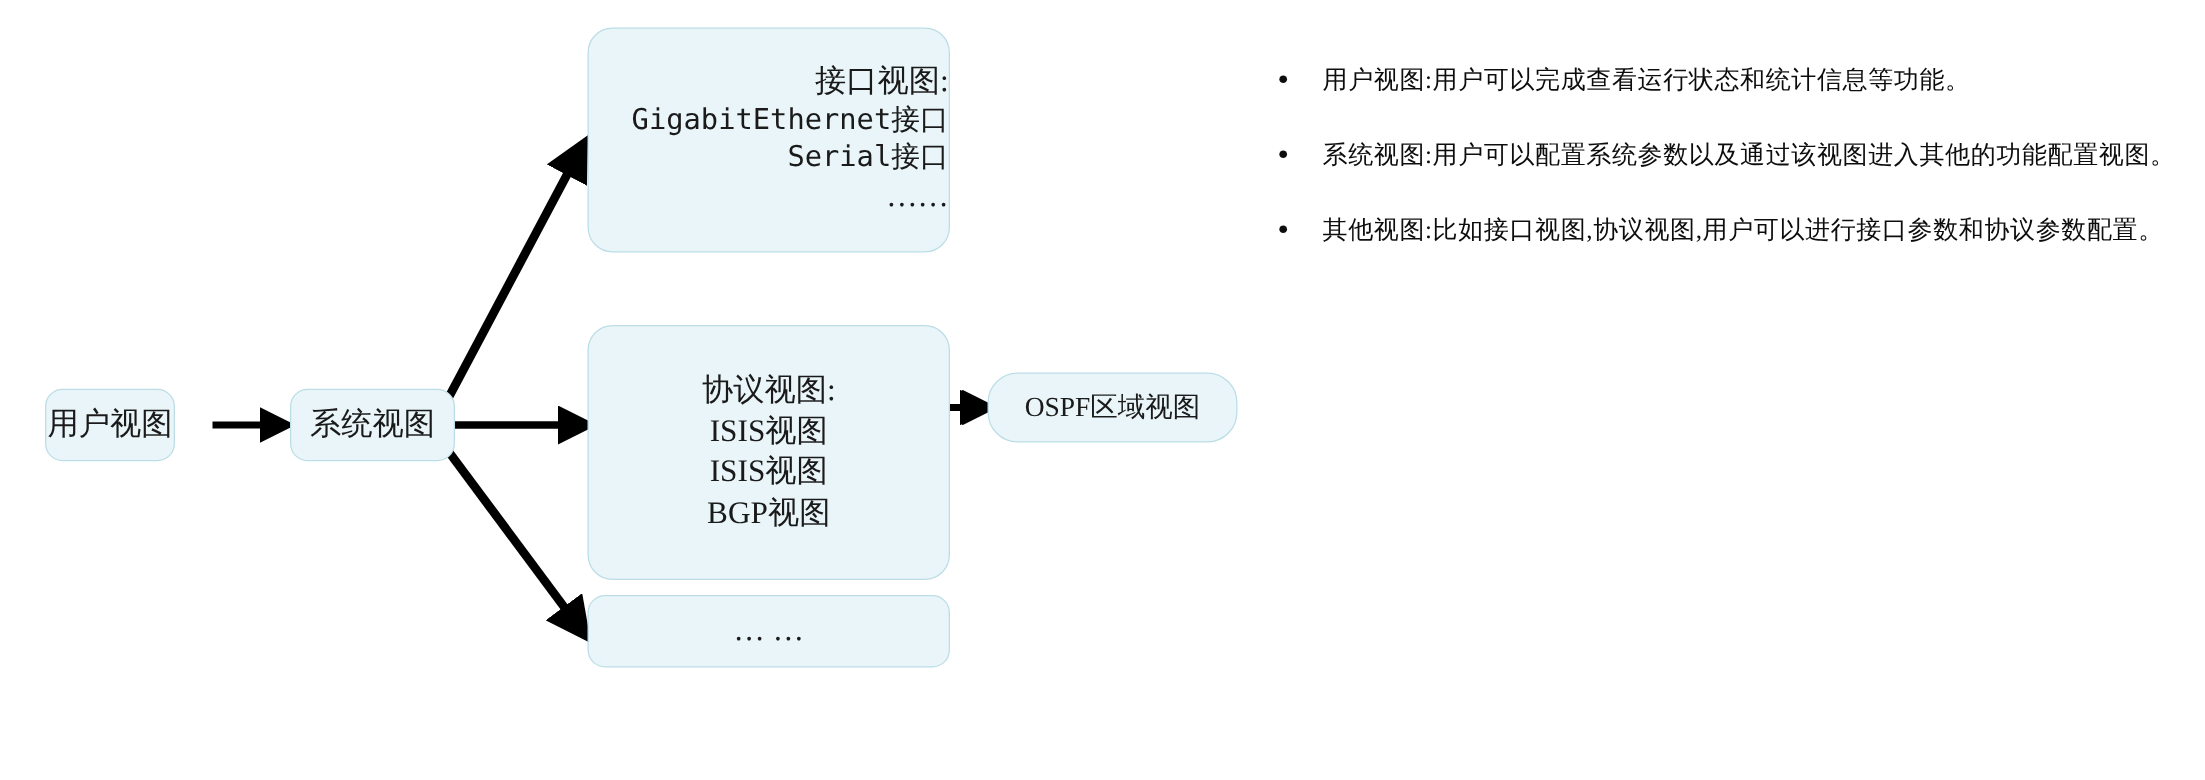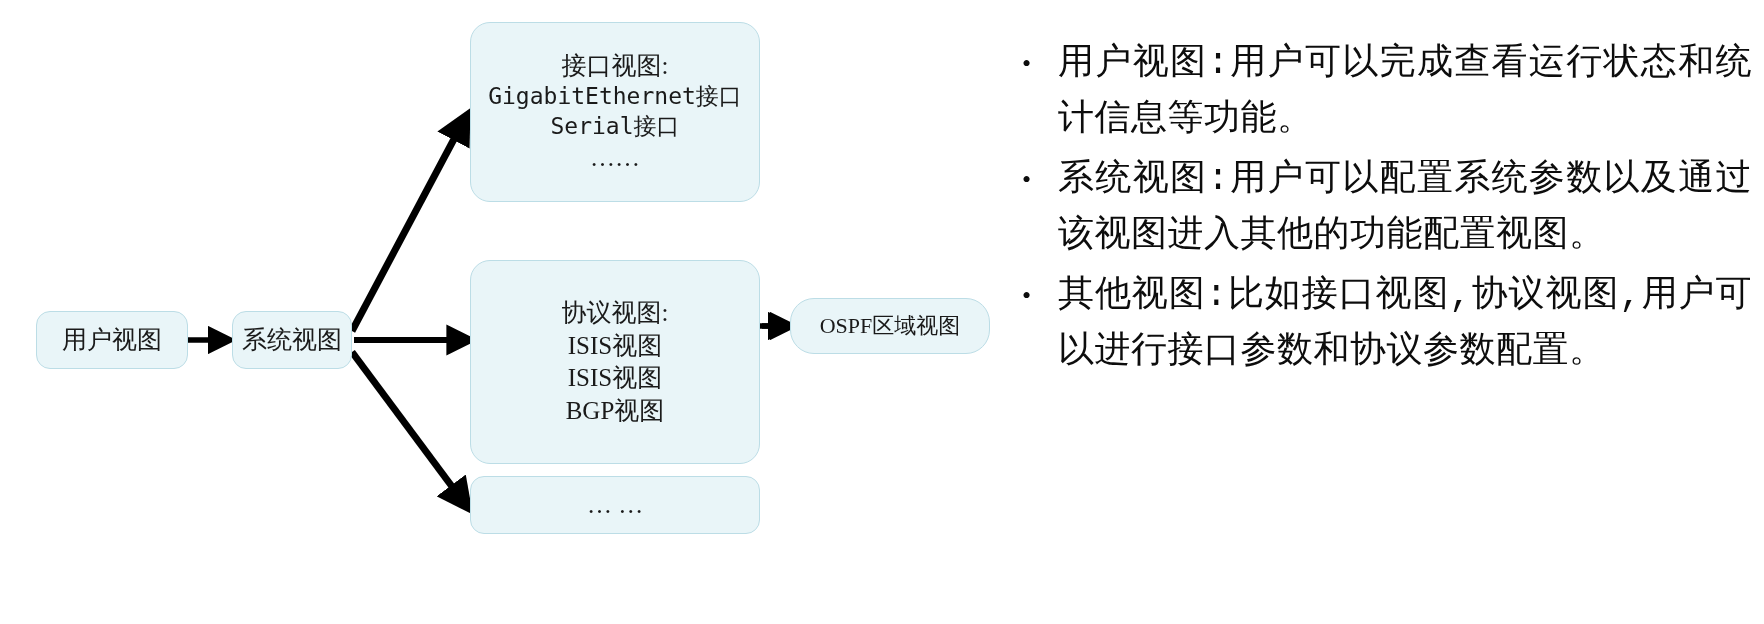--- a/index.html
+++ b/index.html
@@ -47,31 +47,32 @@
     text-align: center;
     line-height: 1.30;
   }
   .node .line {
     display: block;
     white-space: nowrap;
   }
 
   
   #node-user {
-    left: 36px;  top: 311px;  width: 152px; height: 58px;
+    left: 36px;  top: 311px;  width: 104px; height: 58px;
     font-size: 25px;
   }
   #node-system {
-    left: 232px; top: 311px;  width: 120px; height: 58px;
+    left: 232px; top: 311px;  width: 132px; height: 58px;
     font-size: 25px;
   }
   #node-interface {
     left: 470px; top: 22px;   width: 290px; height: 180px;
     font-size: 25px;
     border-radius: 20px;
+    align-items: flex-end;
   }
   #node-protocol {
     left: 470px; top: 260px;  width: 290px; height: 204px;
     font-size: 25px;
     border-radius: 20px;
   }
   #node-other {
     left: 470px; top: 476px;  width: 290px; height: 58px;
     font-size: 25px;
     border-radius: 14px;
@@ -111,26 +112,25 @@
     flex: 0 0 auto;
     width: 46px;
     font-size: 26px;
     line-height: 56px;
     text-align: left;
     padding-left: 10px;
     box-sizing: border-box;
   }
   .bullet-text {
     flex: 1 1 auto;
-    font-size: 36px;
+    font-size: 20px;
     line-height: 56px;
     text-align: justify;
     text-justify: inter-ideograph;
     letter-spacing: 0.5px;
-    font-family: Liberation Mono, monospace;
   }
 </style>
 </head>
 <body>
 
 <div id="page">
 
   <div id="diagram">
 
     <svg id="arrow-layer" viewBox="0 0 1020 624" width="1020" height="624" xmlns="http://www.w3.org/2000/svg">

